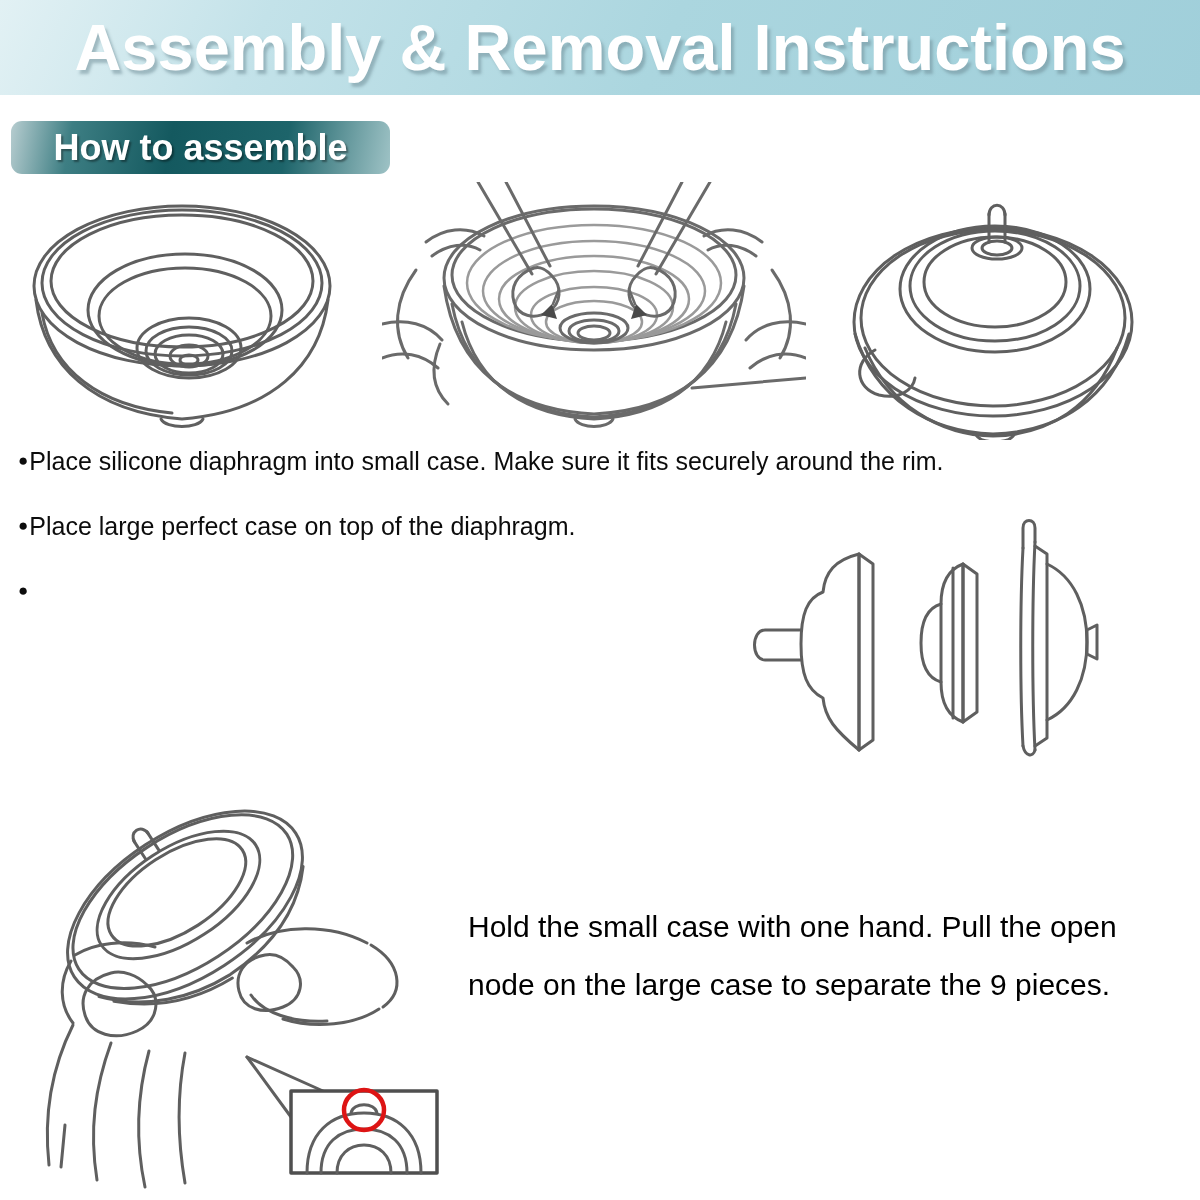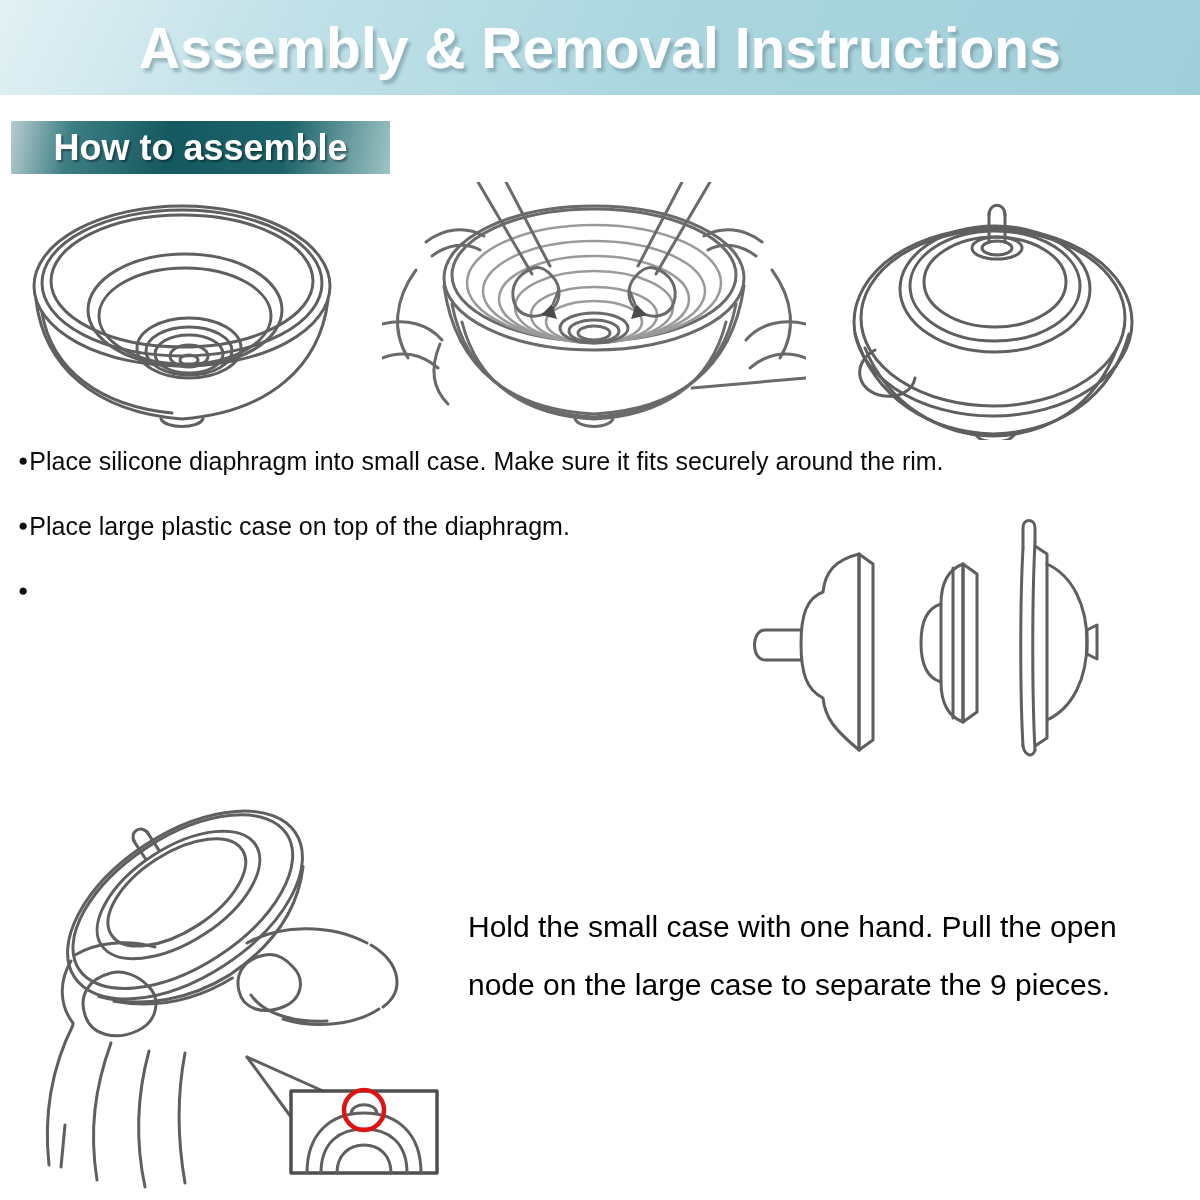--- a/index.html
+++ b/index.html
@@ -3,27 +3,27 @@
 <meta charset="utf-8">
 <style>
   html,body{margin:0;padding:0;background:#fff;}
   #page{position:relative;width:1200px;height:1200px;background:#ffffff;overflow:hidden;
         font-family:"Liberation Sans", sans-serif;}
 
   
   .title-banner{position:absolute;left:0;top:0;width:1200px;height:95px;
     background:linear-gradient(115deg,#e2f1f4 0%,#c3e2e9 22%,#abd6df 55%,#a0cfda 100%);
     display:flex;align-items:center;justify-content:center;}
-  .title-banner h1{margin:0;font-size:57px;font-weight:bold;color:#ffffff;letter-spacing:0px;
+  .title-banner h1{margin:0;font-size:65px;font-weight:bold;color:#ffffff;letter-spacing:0px;
     text-shadow:3px 4px 3px rgba(105,135,145,0.50);white-space:nowrap;}
 
   
   .section-banner{position:absolute;left:11px;width:379px;height:53px;
     background:linear-gradient(100deg,#b7cdd0 0%,#3d7e83 16%,#14595f 42%,#1d646a 72%,#9fc3c6 100%);
-    display:flex;align-items:center;justify-content:center;}
+    display:flex;align-items:center;justify-content:center;border-radius:11px;}
   .section-banner .hd{font-size:36px;font-weight:bold;color:#ffffff;
     text-shadow:2px 2px 2px rgba(0,0,0,0.38);white-space:nowrap;}
   #assemble-banner{top:121px;}
   #disassemble-banner{top:747px;}
 
   
   .fig{position:absolute;}
   .fig svg{display:block;width:100%;height:100%;}
 
   
@@ -143,21 +143,21 @@
     </svg>
   </div>
 
   <ul class="steps">
     <li>
       <span class="bullet">●</span>
       <span class="txt">Place silicone diaphragm into small case. Make sure it fits securely around the rim.</span>
     </li>
     <li>
       <span class="bullet">●</span>
-      <span class="txt">Place large plastic case on top of the diaphragm.</span>
+      <span class="txt">Place large perfect case on top of the diaphragm.</span>
     </li>
     <li>
       <span class="bullet">●</span>
     </li>
   </ul>
 
   <div class="fig" style="left:735px;top:508px;width:365px;height:268px;">
     <svg viewBox="0 0 365 268" fill="none" stroke="#5f5f5f" stroke-width="3" stroke-linecap="round" stroke-linejoin="round">
       <g>
         <path d="M 66 122 L 30 122 C 16 122, 16 152, 30 152 L 66 152"></path>

